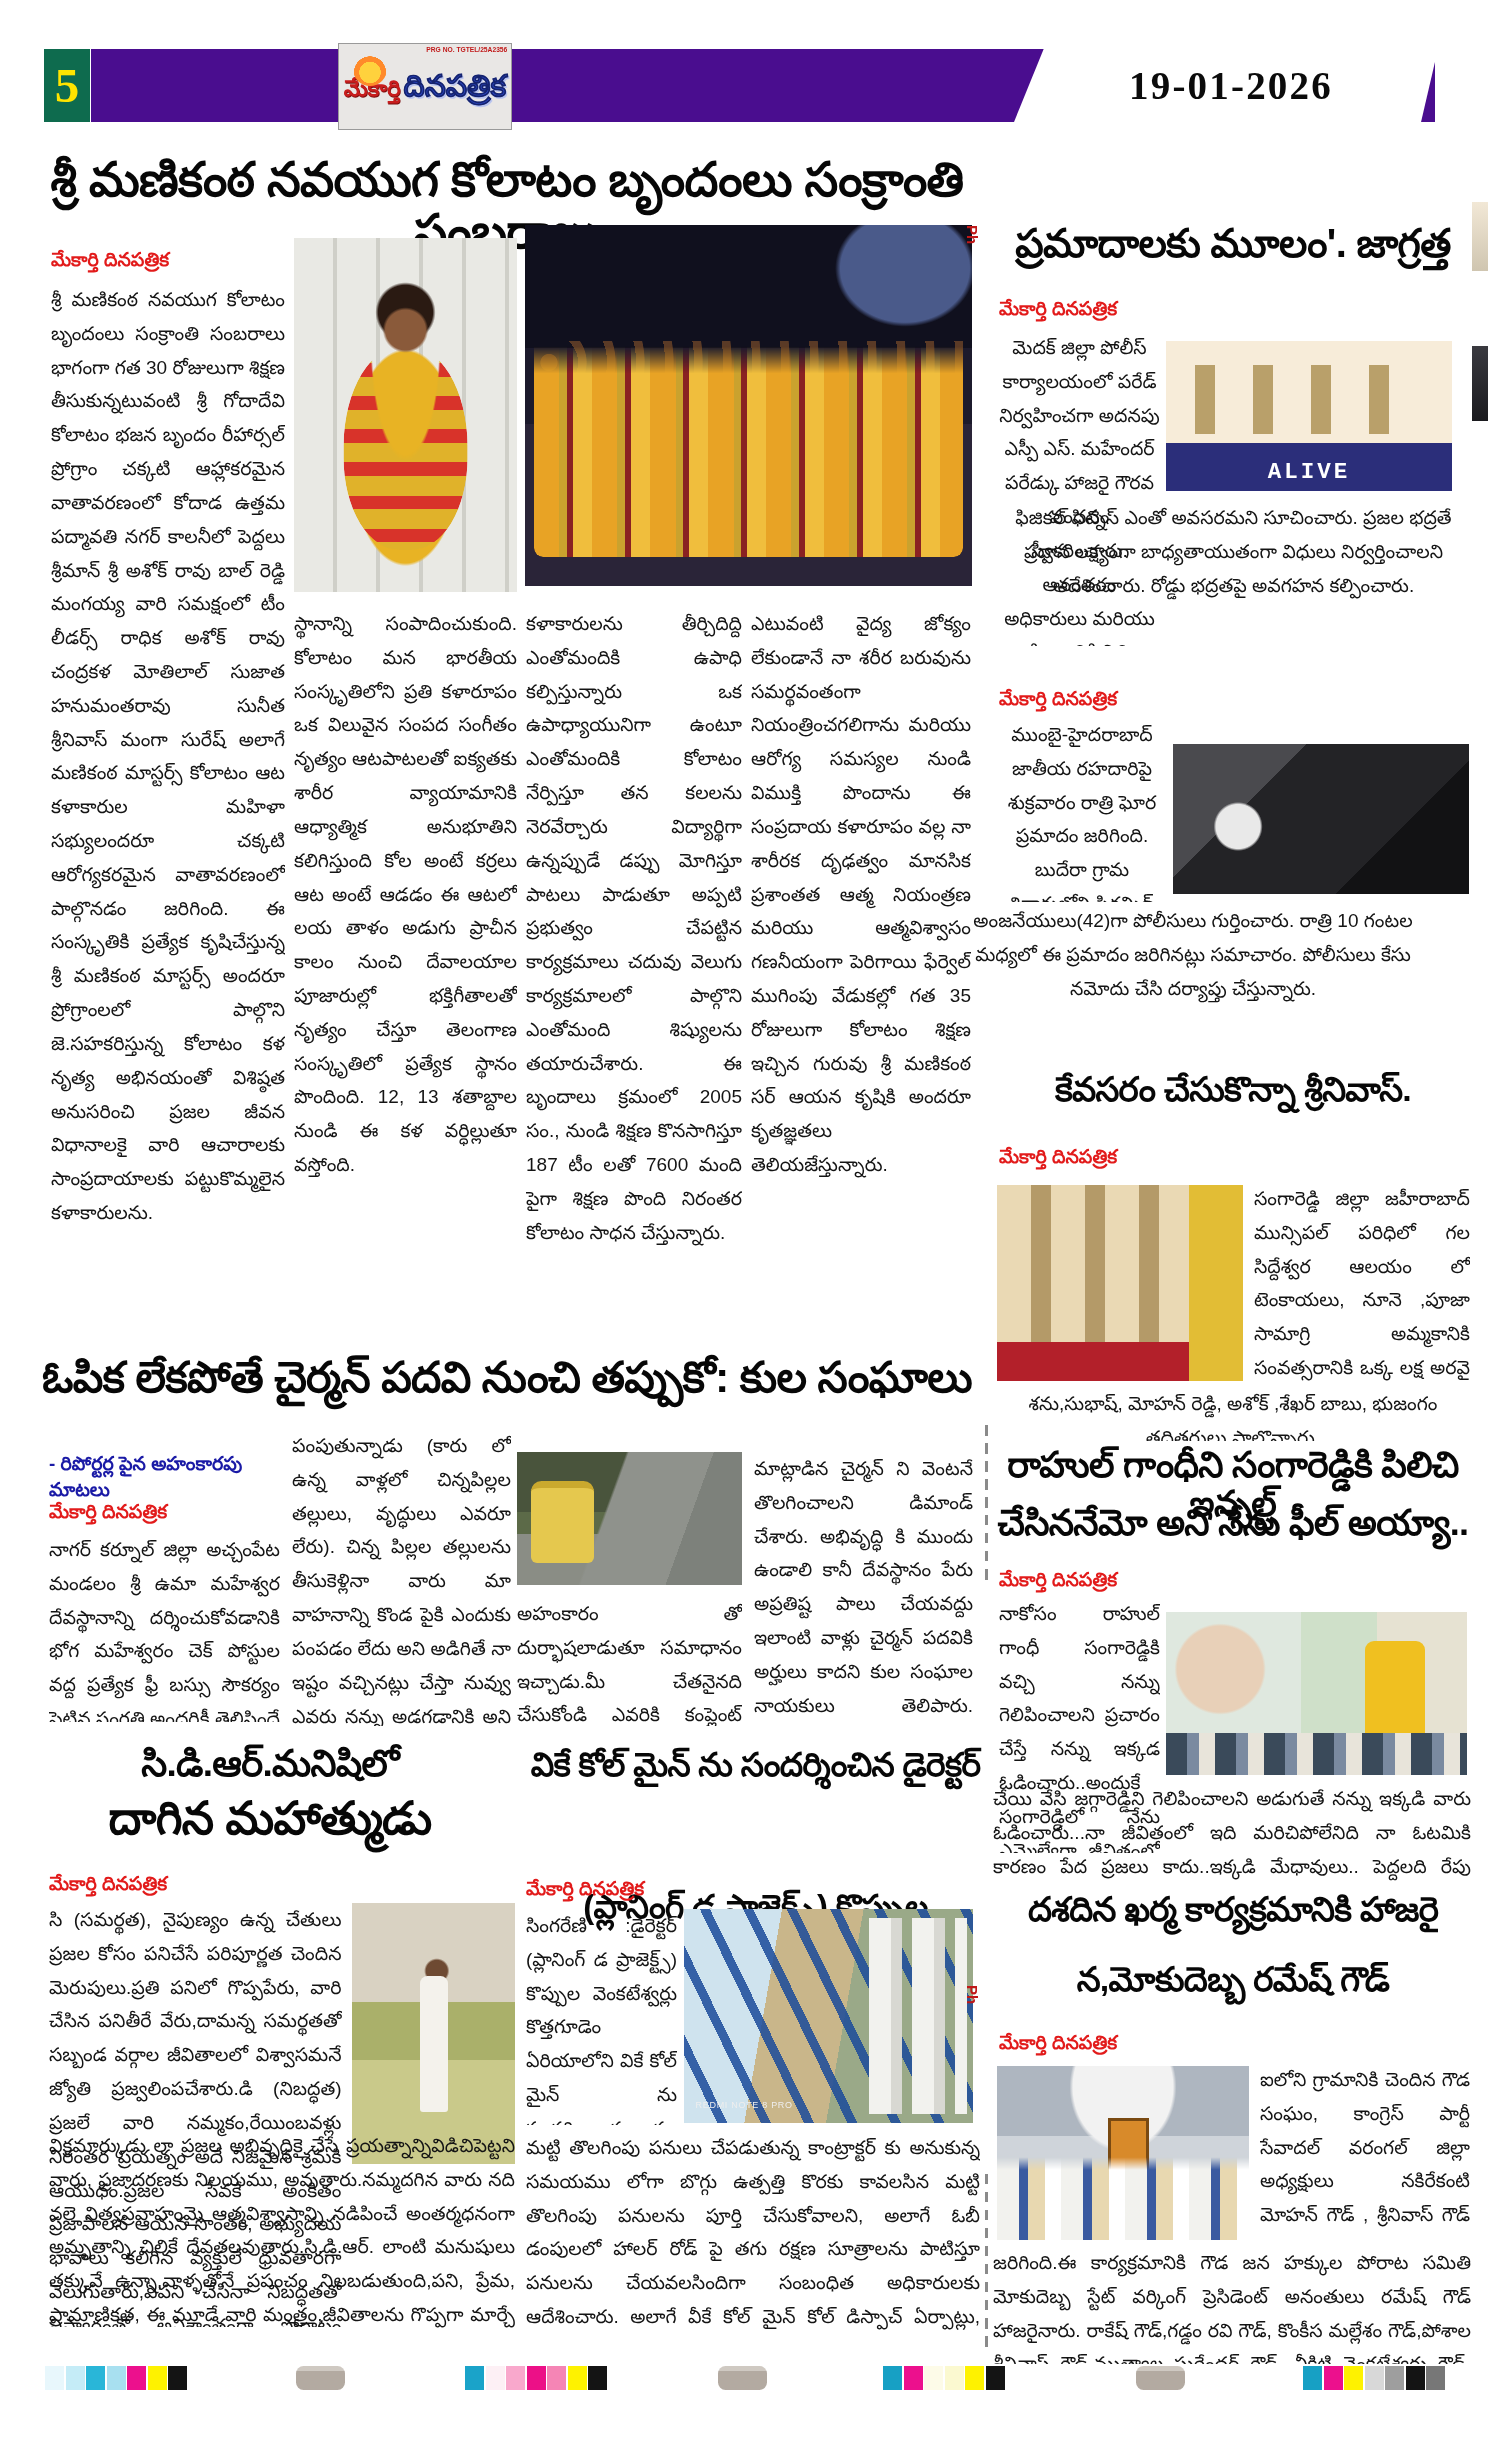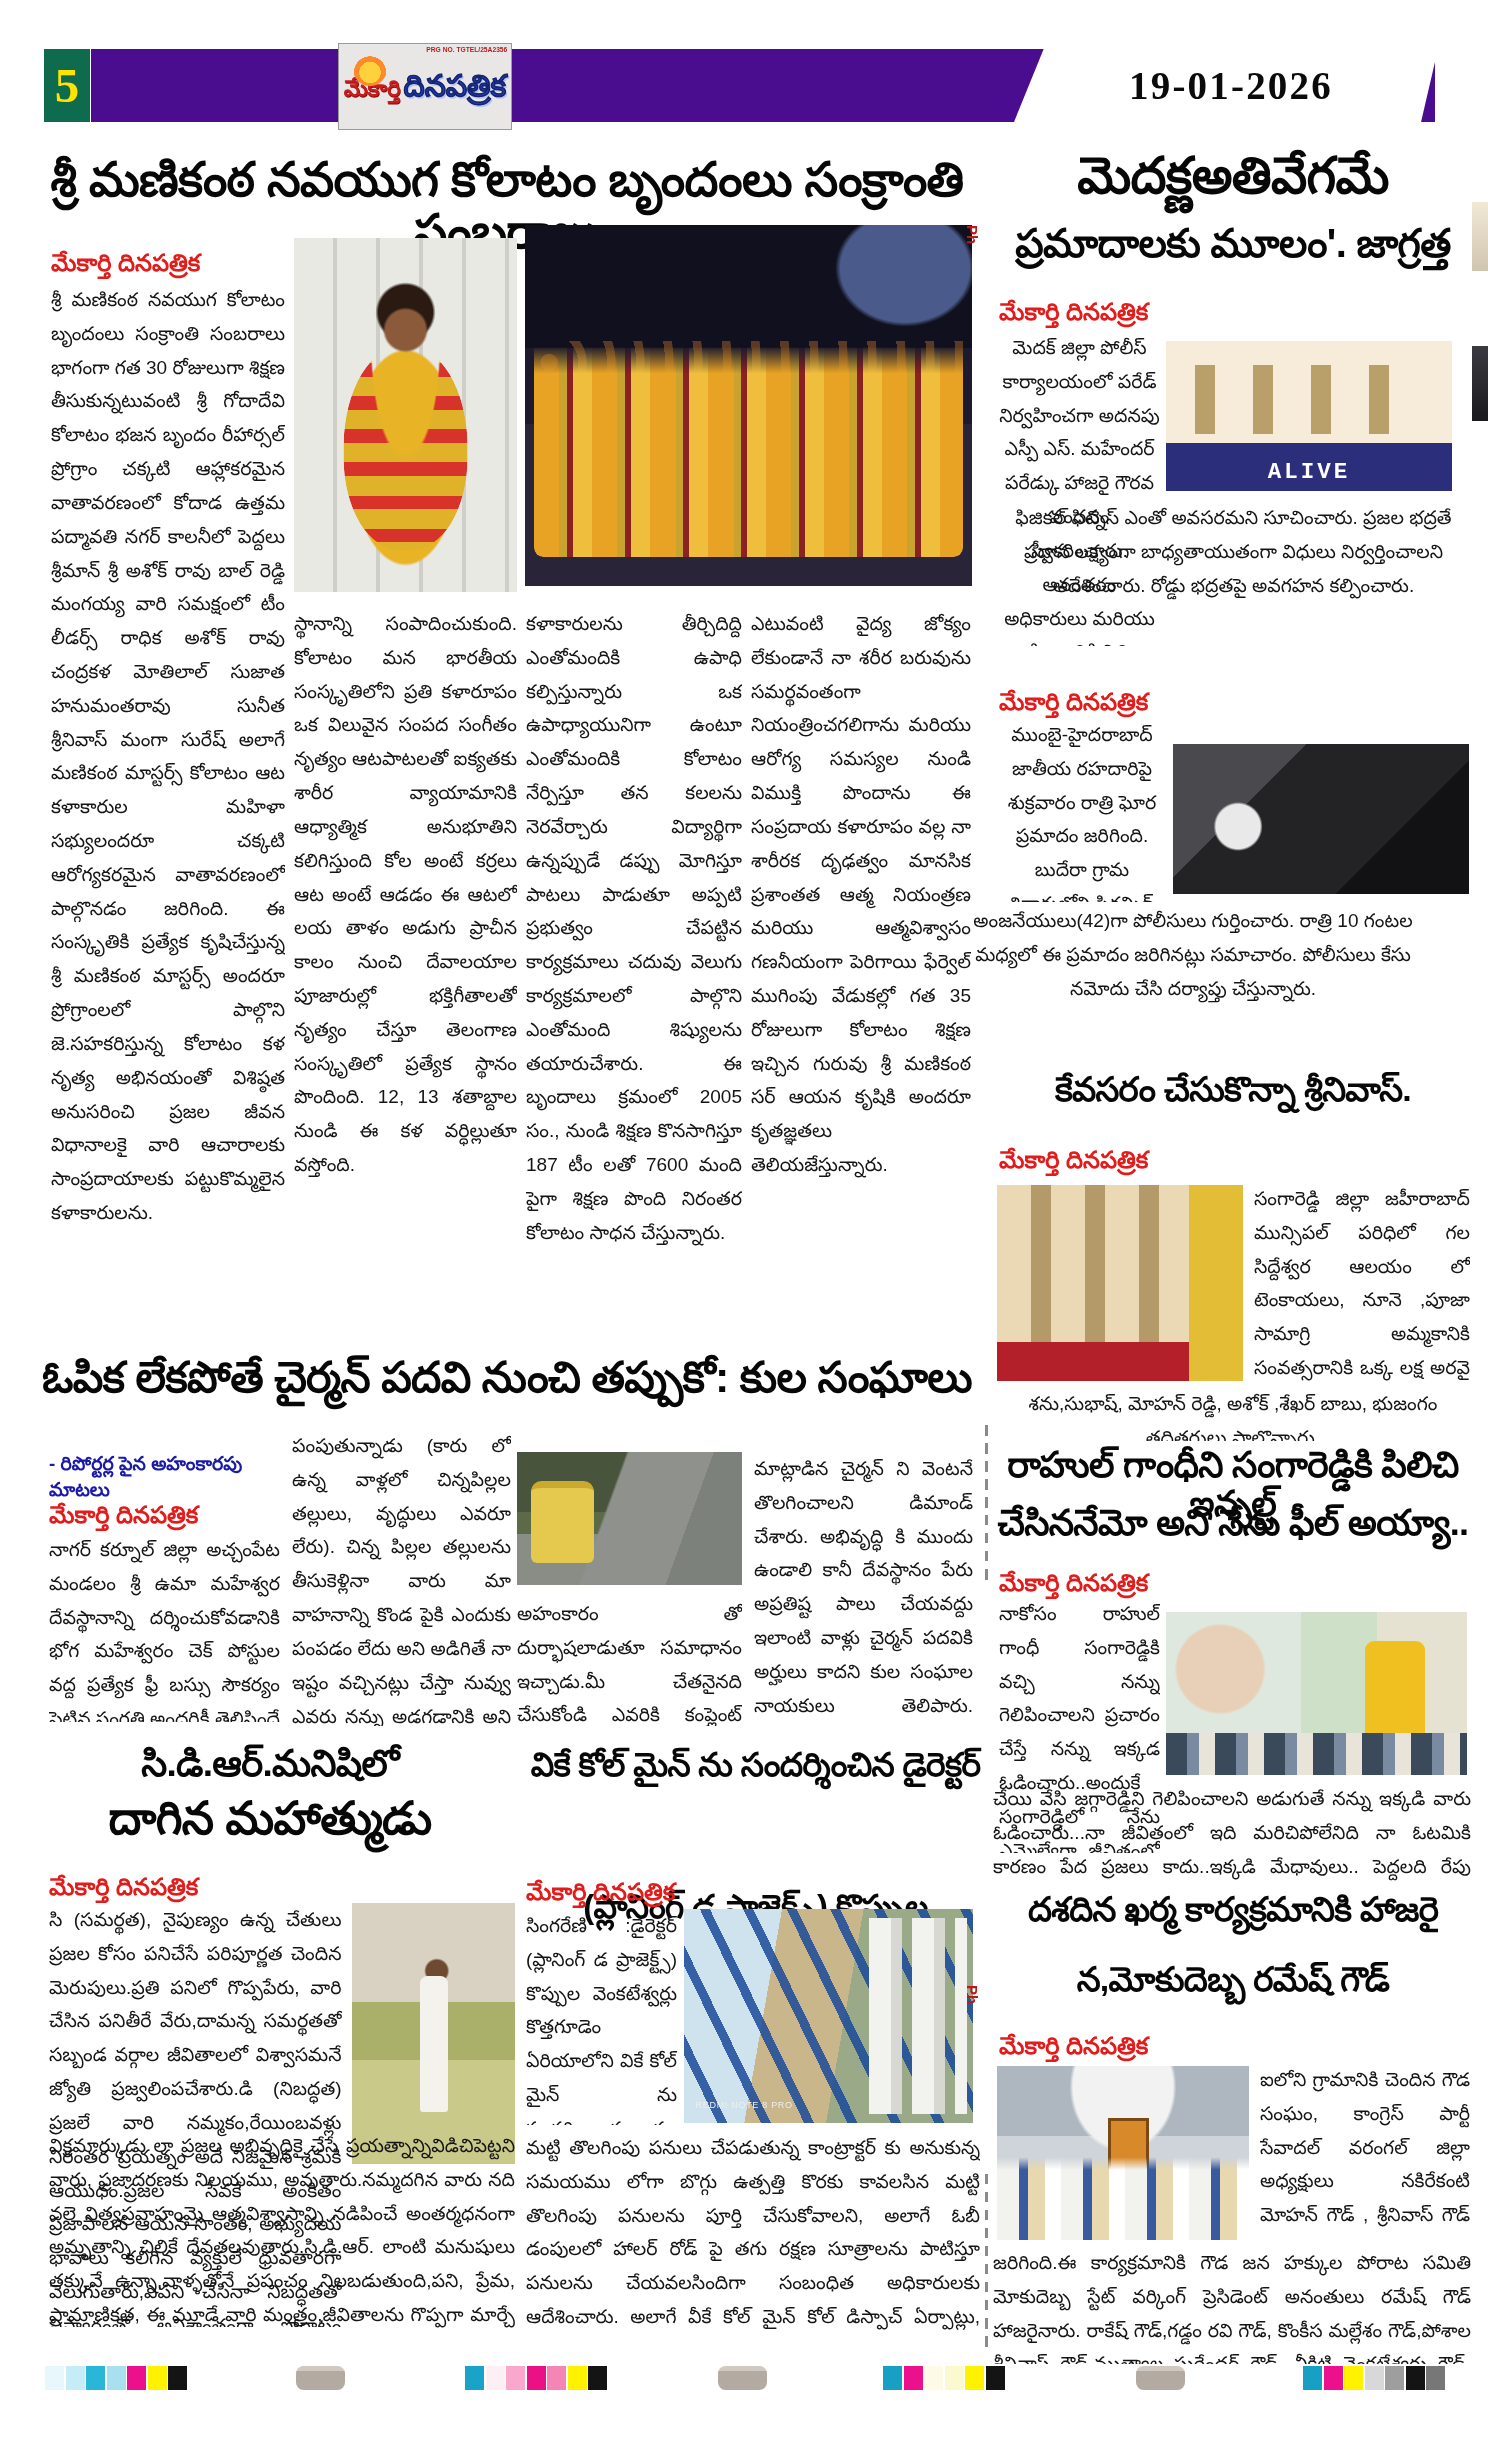--- a/index.html
+++ b/index.html
@@ -16,21 +16,21 @@
   .logo-line{display:flex;align-items:baseline;gap:3px;margin-top:6px;}
   .logo-sun{position:absolute;left:13.5px;top:7.5px;width:34px;height:34px;border-radius:50%;
             background:radial-gradient(circle at 50% 60%, #ffd23d 0 40%, #ff8a2a 41% 60%, transparent 61%);}
   .logo-w1{font-size:22.5px;font-weight:bold;color:#c81d1d;text-shadow:0.7px 0.7px 0 #7a0e0e;}
   .logo-w2{font-size:30px;font-weight:bold;color:#2a46c8;-webkit-text-stroke:0.7px #16246e;text-shadow:1.5px 1.5px 0 #b9c4ef;}
   .date-plate{left:1014px;top:49px;width:424px;height:73px;background:#ffffff;
               clip-path:polygon(7% 0,100% 0,96% 100%,0 100%);display:flex;align-items:center;justify-content:center;}
   .date-plate span{font-family:"Liberation Serif",serif;font-size:39px;font-weight:900;letter-spacing:2.2px;color:#0b0b0b;margin-left:10px;}
   
   .headline{font-weight:900;color:#070707;text-align:center;letter-spacing:-0.7px;line-height:1.08;}
-  .byline{color:#e21b1b;font-size:24px;font-weight:bold;}
+  .byline{color:#e21b1b;font-size:19px;font-weight:bold;}
   .subhead-blue{color:#1a1aa6;font-size:19px;font-weight:bold;}
   .body-text{font-size:19px;line-height:1.78;text-align:justify;color:#141414;overflow:hidden;}
   .body-center{text-align:center;}
   .big1{font-size:48px;}
   
   .photo{overflow:hidden;}
   .portrait-photo{background:
       radial-gradient(circle at 50% 26%, #8a5a3a 0 7%, transparent 8%),
       radial-gradient(circle at 50% 21%, #2a1a12 0 9%, transparent 10%),
       radial-gradient(ellipse at 50% 62%, #e8b324 0 34%, transparent 35%),
@@ -132,21 +132,20 @@
   </div>
   <div class="abs photo group-photo" style="left:525px;top:225px;width:447px;height:361px;">
     <div class="group-heads"></div>
     <div class="group-row"></div>
   </div>
 
   <div class="abs body-text" style="left:294px;top:607px;width:223px;height:723px;">స్థానాన్ని సంపాదించుకుంది. కోలాటం మన భారతీయ సంస్కృతిలోని ప్రతి కళారూపం ఒక విలువైన సంపద సంగీతం నృత్యం ఆటపాటలతో ఐక్యతకు శారీర వ్యాయామానికి ఆధ్యాత్మిక అనుభూతిని కలిగిస్తుంది కోల అంటే కర్రలు ఆట అంటే ఆడడం ఈ ఆటలో లయ తాళం అడుగు ప్రాచీన కాలం నుంచి దేవాలయాల పూజారుల్లో భక్తిగీతాలతో నృత్యం చేస్తూ తెలంగాణ సంస్కృతిలో ప్రత్యేక స్థానం పొందింది. 12, 13 శతాబ్దాల నుండి ఈ కళ వర్ధిల్లుతూ వస్తోంది.</div>
   <div class="abs body-text" style="left:526px;top:607px;width:216px;height:723px;">కళాకారులను తీర్చిదిద్ది ఎంతోమందికి ఉపాధి కల్పిస్తున్నారు ఒక ఉపాధ్యాయునిగా ఉంటూ ఎంతోమందికి కోలాటం నేర్పిస్తూ తన కలలను నెరవేర్చారు విద్యార్థిగా ఉన్నప్పుడే డప్పు మోగిస్తూ పాటలు పాడుతూ అప్పటి ప్రభుత్వం చేపట్టిన కార్యక్రమాలు చదువు వెలుగు కార్యక్రమాలలో పాల్గొని ఎంతోమంది శిష్యులను తయారుచేశారు. ఈ బృందాలు క్రమంలో 2005 సం., నుండి శిక్షణ కొనసాగిస్తూ 187 టీం లతో 7600 మంది పైగా శిక్షణ పొంది నిరంతర కోలాటం సాధన చేస్తున్నారు.</div>
   <div class="abs body-text" style="left:751px;top:607px;width:220px;height:723px;">ఎటువంటి వైద్య జోక్యం లేకుండానే నా శరీర బరువును సమర్థవంతంగా నియంత్రించగలిగాను మరియు ఆరోగ్య సమస్యల నుండి విముక్తి పొందాను ఈ సంప్రదాయ కళారూపం వల్ల నా శారీరక దృఢత్వం మానసిక ప్రశాంతత ఆత్మ నియంత్రణ మరియు ఆత్మవిశ్వాసం గణనీయంగా పెరిగాయి ఫేర్వెల్ ముగింపు వేడుకల్లో గత 35 రోజులుగా కోలాటం శిక్షణ ఇచ్చిన గురువు శ్రీ మణికంఠ సర్ ఆయన కృషికి అందరూ కృతజ్ఞతలు తెలియజేస్తున్నారు.</div>
 
-  <div class="abs headline" style="left:993px;top:148px;width:480px;font-size:51px;">మెదక్ణఅతివేగమే</div>
   <div class="abs headline" style="left:993px;top:222px;width:480px;font-size:40px;">ప్రమాదాలకు మూలం'. జాగ్రత్త</div>
   <div class="abs byline" style="left:999px;top:298px;">మేకార్తి దినపత్రిక</div>
   <div class="abs body-text body-center" style="left:999px;top:331px;width:161px;height:315px;">మెదక్ జిల్లా పోలీస్ కార్యాలయంలో పరేడ్ నిర్వహించగా అదనపు ఎస్పీ ఎస్. మహేందర్ పరేడ్కు హాజరై గౌరవ వందనం స్వీకరించారు. అనంతరం అధికారులు మరియు సిబ్బందికి విధి నిర్వహణలో క్రమశిక్షణ, సమయపాలన,</div>
   <div class="abs photo police-photo" style="left:1166px;top:341px;width:286px;height:150px;">
     <div class="police-men"></div>
     <div class="police-banner-text">ALIVE</div>
   </div>
   <div class="abs body-text body-center" style="left:999px;top:501px;width:469px;height:154px;">ఫిజికల్ ఫిట్నెస్ ఎంతో అవసరమని సూచించారు. ప్రజల భద్రతే ప్రధాన లక్ష్యంగా బాధ్యతాయుతంగా విధులు నిర్వర్తించాలని ఆదేశించారు. రోడ్డు భద్రతపై అవగహన కల్పించారు.</div>
 
   <div class="abs byline" style="left:999px;top:688px;">మేకార్తి దినపత్రిక</div>

